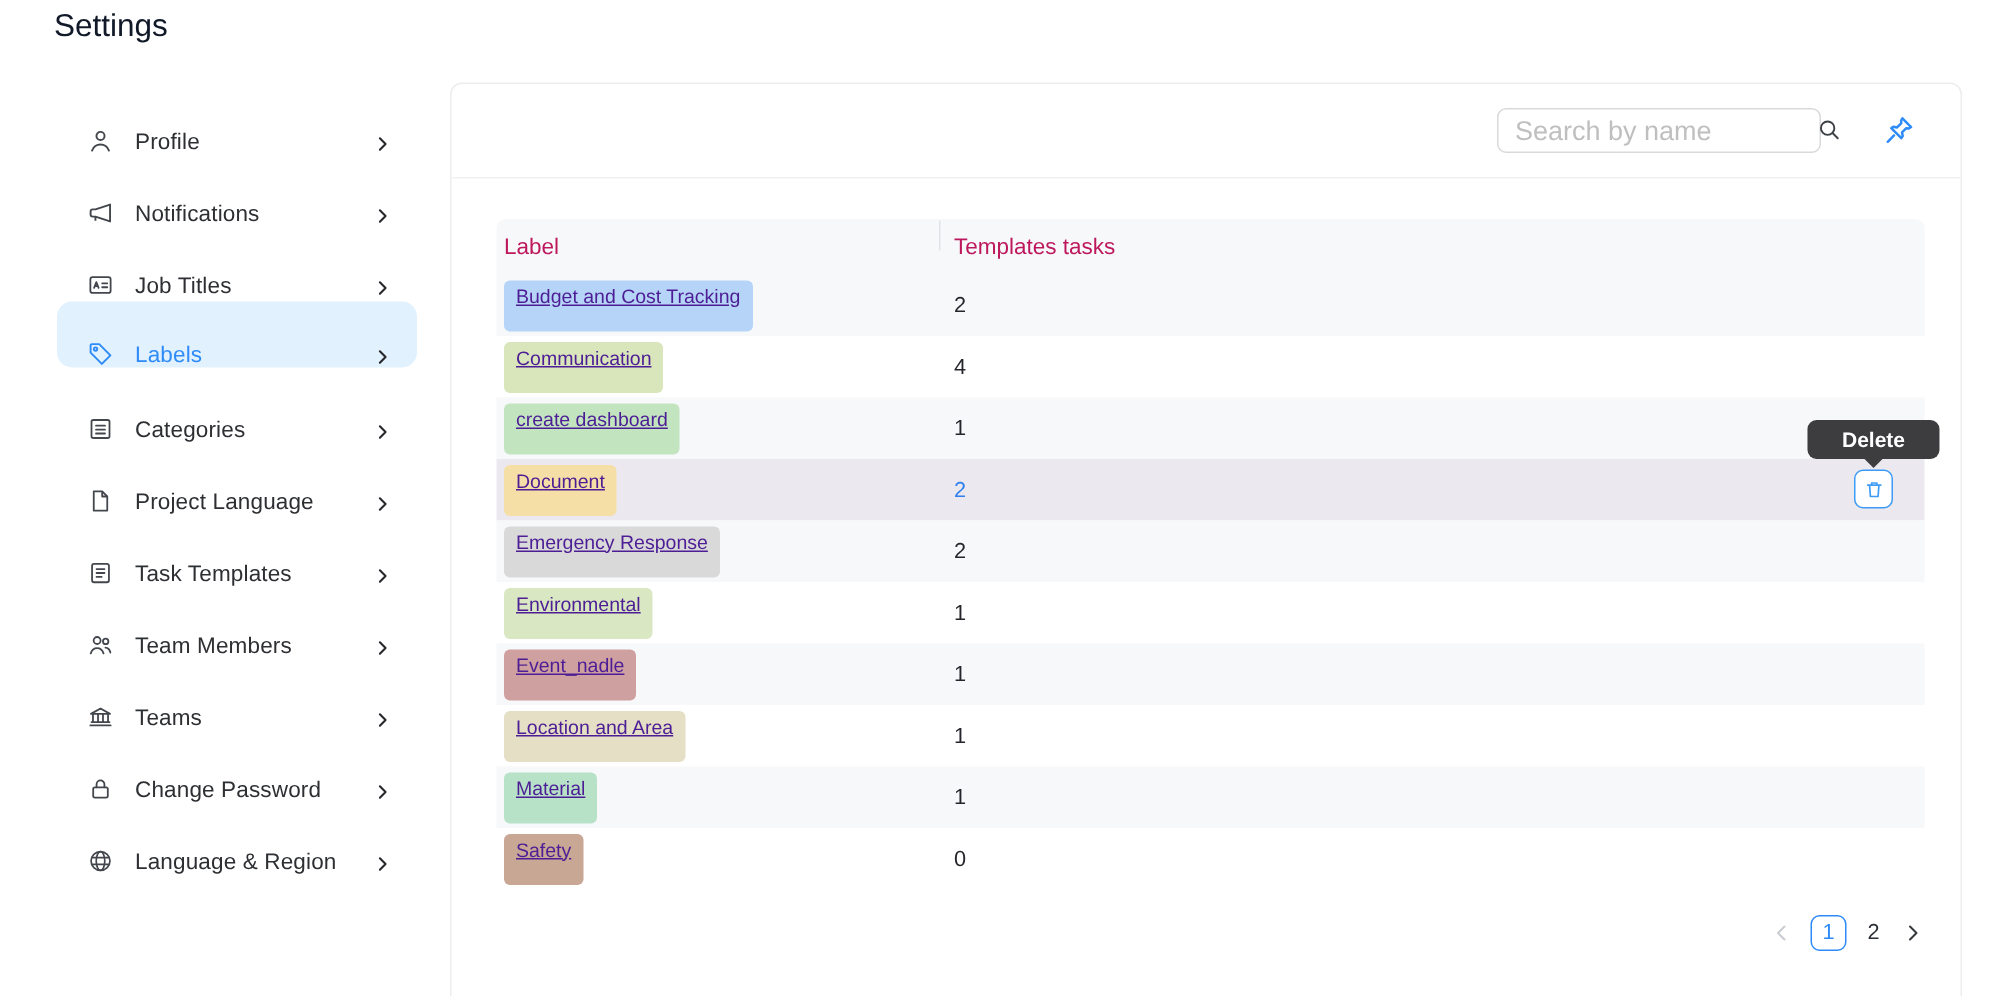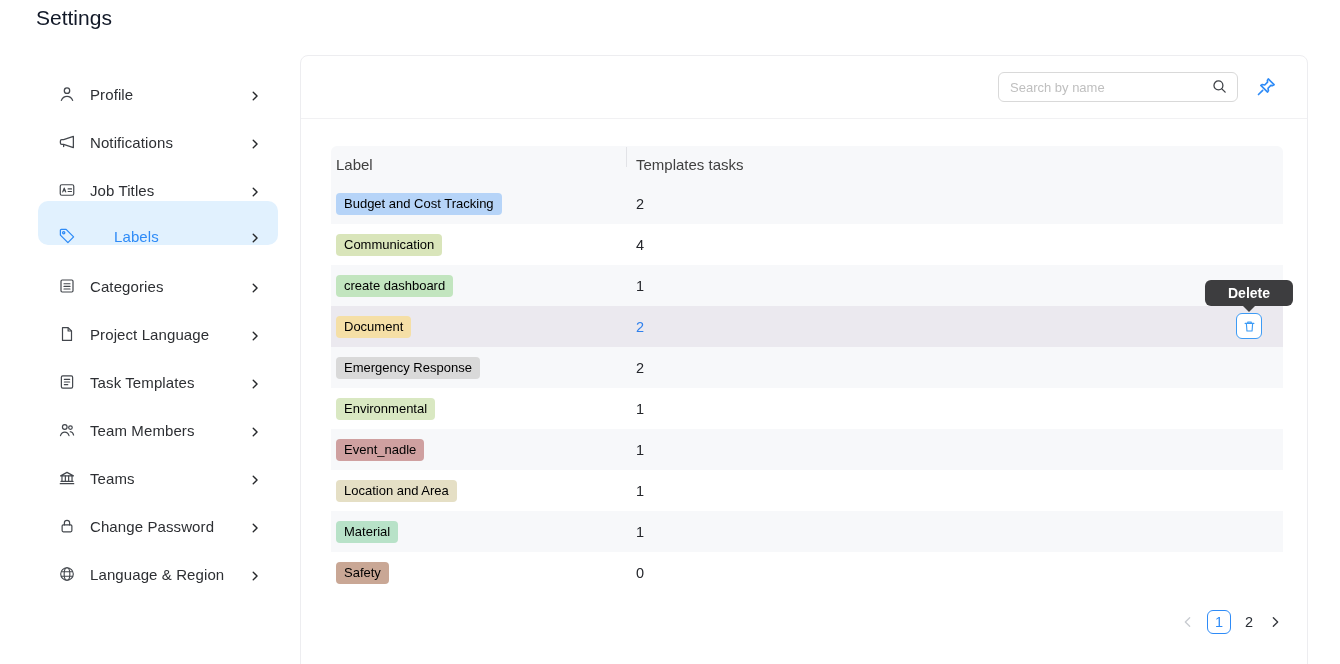--- a/index.html
+++ b/index.html
@@ -8,48 +8,48 @@
 
   .page-title { position:absolute; left:36px; top:6px; font-size:21px; font-weight:400; color:#111827; }
 
   
   .sidebar { position:absolute; left:38px; top:55px; width:240px; }
   .side-item { height:48px; display:flex; align-items:flex-end; padding:0 16px 0 20px;
     cursor:pointer; border-radius:10px; color:#2d2f33; font-size:15px; }
   .side-item .s-icon { width:18px; height:18px; margin-right:14px; color:#43474d; flex:none; display:flex; }
   .side-item .s-label { flex:1; letter-spacing:.1px; }
   .side-item .chev { width:14px; height:14px; color:#26282b; flex:none; }
-  .side-item.selected { background:#e1f1fe; color:#2e8bf7; height:44px; margin:2px 0;gap:24px; }
+  .side-item.selected { background:#e1f1fe; color:#2e8bf7; height:44px; margin:2px 0; }
   .side-item.selected .s-icon { color:#2e8bf7; }
   svg { display:block; }
 
   
   .card { position:absolute; left:300px; top:55px; width:1008px; height:610px;
     background:#fff; border:1px solid #ededf0; border-radius:8px 8px 0 0; }
   .card-header { height:63px; display:flex; align-items:center; justify-content:flex-end;
     gap:17px; padding:0 30px; border-bottom:1px solid #f1f1f3; }
   .search-wrap { position:relative; width:240px; }
-  .search-input { width:240px; height:30px; border:1px solid #d9d9d9; border-radius:6px;
-    padding:0 34px 0 11px; font-size:13px; color:#333; outline:none;
+  .search-input { width:216px; height:30px; border:1px solid #d9d9d9; border-radius:6px;
+    padding:0 34px 0 11px; font-size:18px; color:#333; outline:none;
     font-family:"Liberation Sans", sans-serif; }
   .search-input::placeholder { color:#bfbfbf; }
   .search-icon { position:absolute; right:10px; top:6px; width:17px; height:17px; color:#3c3f44; }
   .pin-btn { width:22px; height:22px; color:#2e8bf7; cursor:pointer; background:none; border:none; padding:0; }
 
   
   .table-wrap { padding:27px 24px 0 30px; }
   .t-row { display:flex; align-items:center; height:41px; position:relative; }
   .t-row:nth-child(even) { background:#f7f8fa; }
   .t-row.hovered { background:#ebe9ef; }
   .t-head { display:flex; align-items:center; height:37px; background:#f7f8fa; border-radius:6px 6px 0 0; }
   .col-label { width:295px; flex:none; padding-left:5px; }
   .col-tasks { flex:1; padding-left:10px; position:relative; }
-  .t-head .col-label, .t-head .col-tasks { font-size:15px; font-weight:500; color:#404040; }
+  .t-head .col-label, .t-head .col-tasks { font-size:15px; font-weight:500; color:#be185d; }
   .t-head .col-tasks::before { content:""; position:absolute; left:0; top:-9px; width:1px; height:20px; background:#e2e3e7; }
-  .badge { display:inline-block; padding:3px 8px 4px; border-radius:4px; font-size:13px; color:#000000; }
+  .badge { display:inline-block; padding:3px 8px 16px; border-radius:4px; font-size:13px; color:#4c1d95;text-decoration:underline; }
   .tasks-val { font-size:14.5px; color:#24262b; }
   .tasks-val.link { color:#2f80ed; cursor:pointer; }
 
   
   .action-wrap { position:absolute; right:21px; top:7px; width:26px; height:26px; }
   .delete-btn { width:26px; height:26px; background:#fff; border:1.5px solid #3d9bf5; border-radius:6px;
     color:#3d9bf5; display:flex; align-items:center; justify-content:center; cursor:pointer; padding:0; }
   .delete-btn svg { width:15px; height:15px; }
   .tooltip { position:absolute; bottom:calc(100% + 7px); left:50%; transform:translateX(-50%);
     background:#3d3d3f; color:#fff; font-size:14px; font-weight:700; padding:5px 23px;

